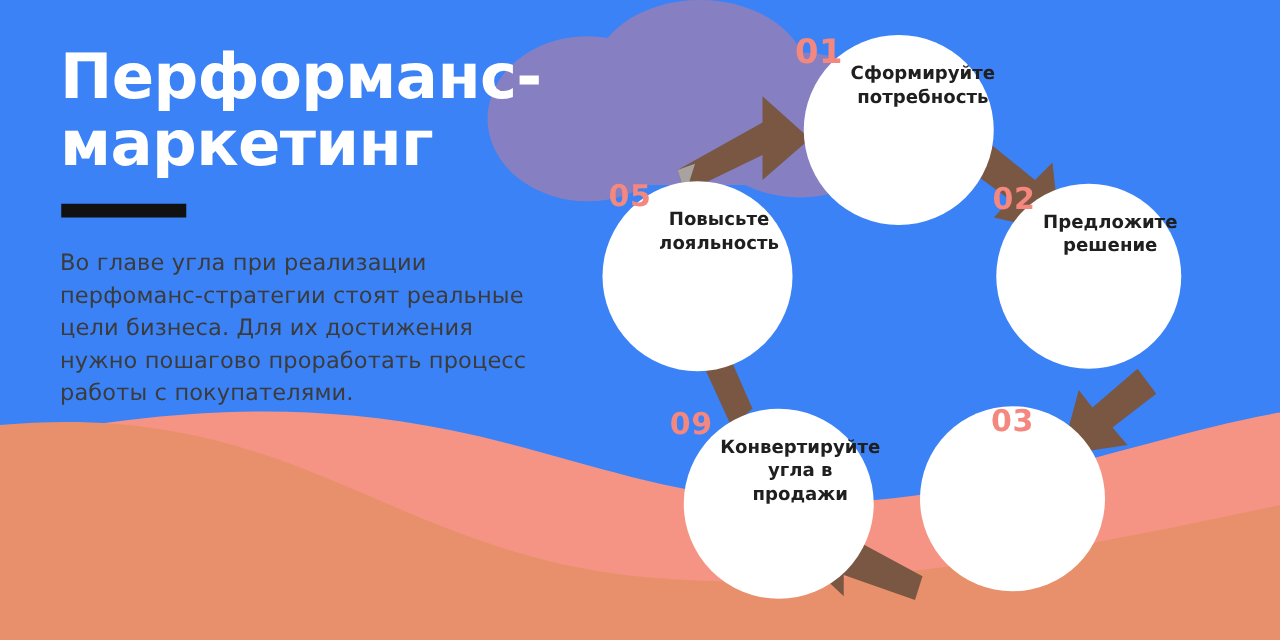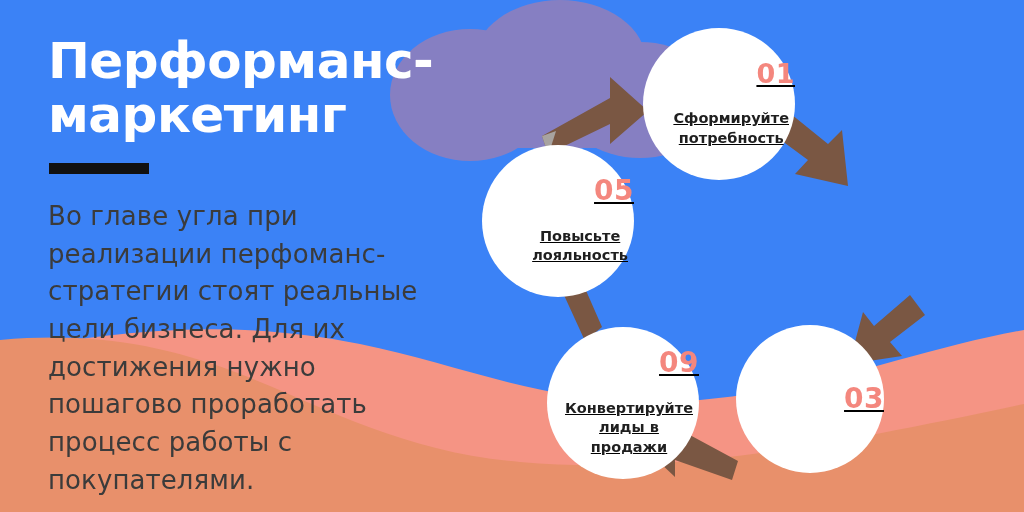--- a/index.html
+++ b/index.html
@@ -44,21 +44,21 @@
     white-space: pre-line;
   }
   .title-rule {
     width: 100px;
     height: 11px;
     background: #111111;
     margin: 21px 0 0 1px;
   }
   .body-text {
     margin: 24px 0 0 0;
-    font-size: 26px;
+    font-size: 18px;
     line-height: 1.45;
     color: #3B3B3B;
     font-weight: 400;
     letter-spacing: 0.1px;
   }
 
   
   .diagram {
     position: absolute;
     left: 470px;
@@ -73,32 +73,31 @@
     top: 0;
     width: 554px;
     height: 492px;
     z-index: 1;
   }
   .node {
     position: absolute;
     border-radius: 50%;
     background: #FFFFFF;
     display: flex;
-    flex-direction: column;
-    align-items: flex-end;
+    flex-direction: row;
+    align-items: flex-start;
     justify-content: center;
     text-align: center;
     z-index: 2;
     box-sizing: border-box;
-    text-decoration: underline;
   }
   .node-num {
     color: #F4877E;
     font-weight: 700;
-    font-size: 28px;
+    font-size: 24px;
     line-height: 1;
     letter-spacing: 0.5px;
   }
   .node-label {
     color: #1F1F1F;
     font-weight: 700;
     font-size: 14.5px;
     line-height: 1.32;
     margin-top: 22px;
     white-space: pre-line;
@@ -158,29 +157,34 @@
         <path d="M115,327 L88,268 L73,279 L73,226 L123,245 L107,256 L132,313 Z"></path>
       </g>
     </svg>
 
     <div class="node" id="node-01">
       <div class="node-num">01</div>
       <div class="node-label">Сформируйте
 потребность</div>
     </div>
 
+    <div class="node" id="node-02">
+      <div class="node-num">02</div>
+      <div class="node-label">Предложите
+решение</div>
+    </div>
 
     <div class="node" id="node-03">
       <div class="node-num">03</div>
     </div>
 
     <div class="node" id="node-04">
       <div class="node-num">09</div>
       <div class="node-label">Конвертируйте
-лиды в
+угла в
 продажи</div>
     </div>
 
     <div class="node" id="node-05">
       <div class="node-num">05</div>
       <div class="node-label">Повысьте
 лояльность</div>
     </div>
 
   </div>

